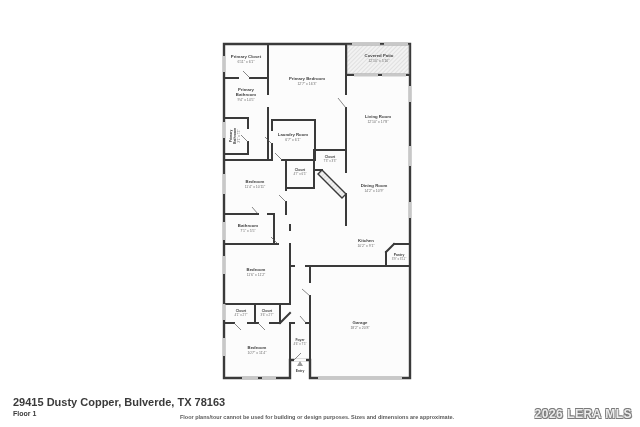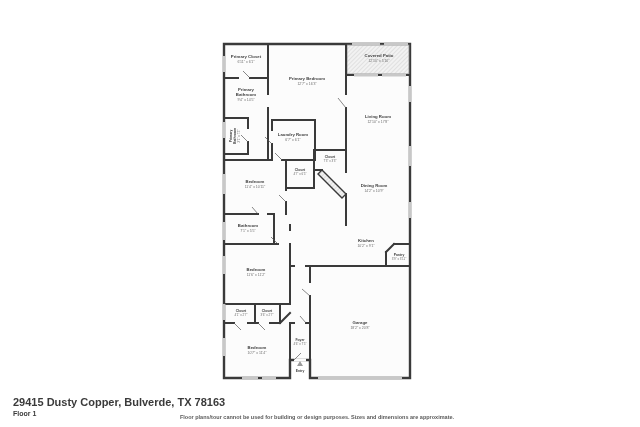--- a/index.html
+++ b/index.html
@@ -159,14 +159,15 @@
 
         <polygon points="75,324 81,324 78,319" fill="#9a9a9a"></polygon>
         <text class="room-name-sm" x="78" y="330">Entry</text>
       </g>
     </svg>
   </div>
 
   <div class="address">29415 Dusty Copper, Bulverde, TX 78163</div>
   <div class="floor-label">Floor 1</div>
   <div class="disclaimer">Floor plans/tour cannot be used for building or design purposes. Sizes and dimensions are approximate.</div>
+  <div class="watermark">2026 LERA MLS</div>
 
 </div>
 
 </body></html>

